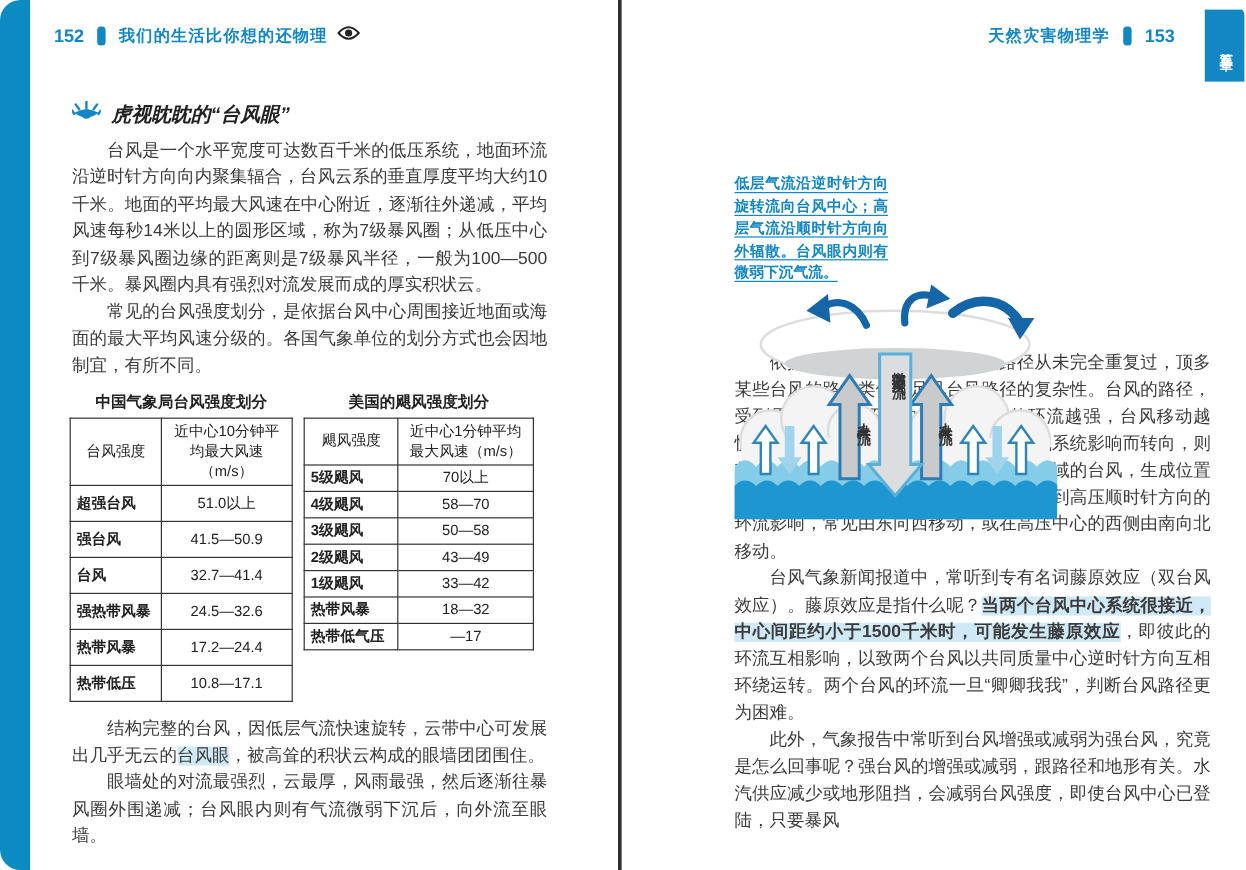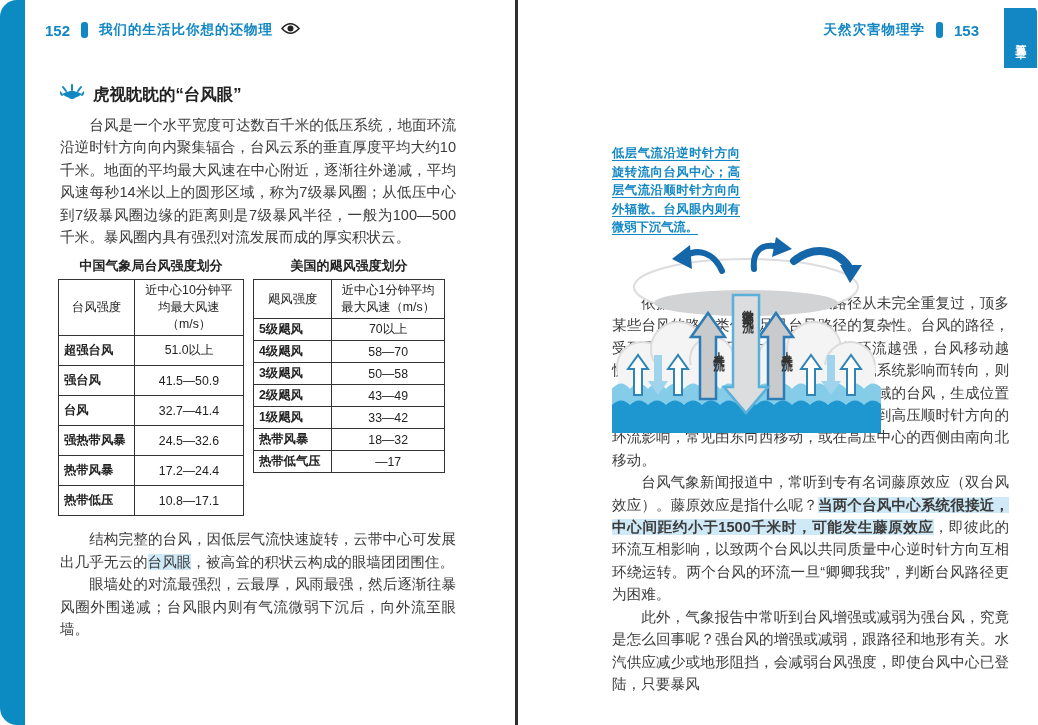--- a/index.html
+++ b/index.html
@@ -22,21 +22,21 @@
   .hdr { display:flex; align-items:center; height:20px; }
   .hdr-left { margin-left:-15px; }
   .hdr-right { justify-content:flex-end; margin-right:30px; }
   .hdr .pnum { color:#1287c3; font-weight:bold; font-size:15px; }
   .hdr .bar { width:7px; height:16px; background:#1287c3; border-radius:3px; margin:0 11px; }
   .hdr .btitle { color:#1287c3; font-weight:bold; font-size:13.5px; letter-spacing:1px; }
   .hdr .eye { margin-left:8px; }
 
   
   .sec-title { display:flex; align-items:center; gap:9px; font-size:16.5px; font-weight:bold; color:#222; }
-  .sec-title-l { margin-top:44px; }
+  .sec-title-l { margin-top:44px;font-style:italic; }
   .sec-title-r { margin-top:22px; }
 
   
   p.body { font-size:14.6px; line-height:22.4px; color:#3b3b3b; text-align:justify; text-indent:2em; }
   .hl { background:#cfe9f6; }
   .hl-bold { background:#cfe9f6; font-weight:bold; }
 
   
   .tables-row { display:flex; gap:9px; margin-top:9px; margin-left:-2px; }
   .tbl-wrap .cap { text-align:center; font-weight:bold; font-size:13px; color:#222; margin-bottom:4px; }
@@ -100,20 +100,21 @@
               <line x1="22" y1="11" x2="24" y2="8"></line>
             </g>
             <path d="M2,10 Q12,4 22,10 Q12,18 2,10 Z" fill="#1287c3"></path>
             <circle cx="12" cy="11" r="4" fill="#1287c3"></circle>
           </svg>
       </span>
       <span>虎视眈眈的“台风眼”</span>
     </div>
 
     <p class="body mt8">台风是一个水平宽度可达数百千米的低压系统，地面环流沿逆时针方向向内聚集辐合，台风云系的垂直厚度平均大约10千米。地面的平均最大风速在中心附近，逐渐往外递减，平均风速每秒14米以上的圆形区域，称为7级暴风圈；从低压中心到7级暴风圈边缘的距离则是7级暴风半径，一般为100—500千米。暴风圈内具有强烈对流发展而成的厚实积状云。</p>
+    <p class="body">常见的台风强度划分，是依据台风中心周围接近地面或海面的最大平均风速分级的。各国气象单位的划分方式也会因地制宜，有所不同。</p>
 
     <div class="tables-row">
 
       <div class="tbl-wrap">
         <div class="cap">中国气象局台风强度划分</div>
         <table class="tbl-cn">
           <tbody>
               <tr>
             <th>台风强度</th>
             <th>近中心10分钟平均最大风速（m/s）</th>

